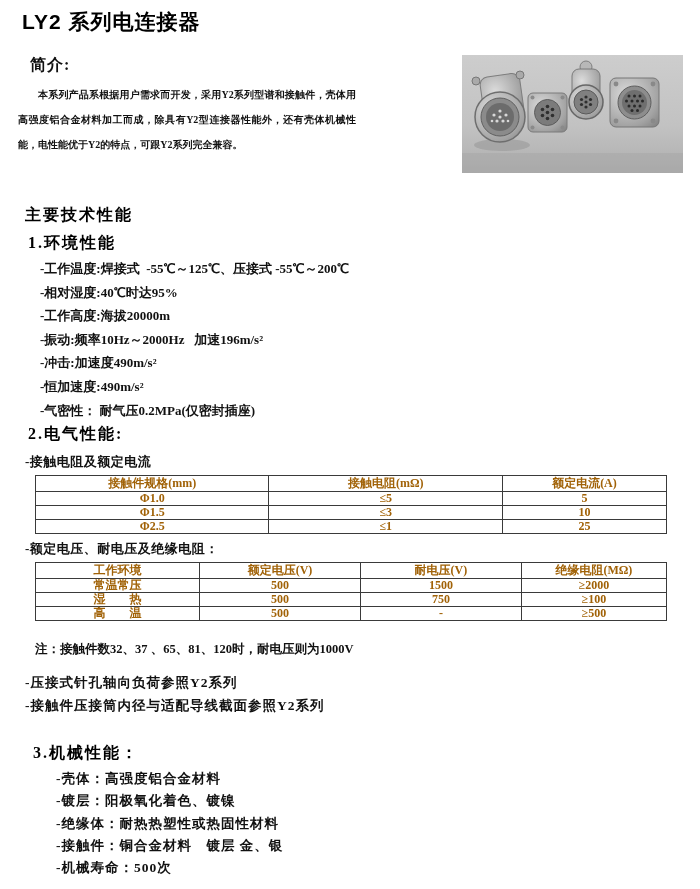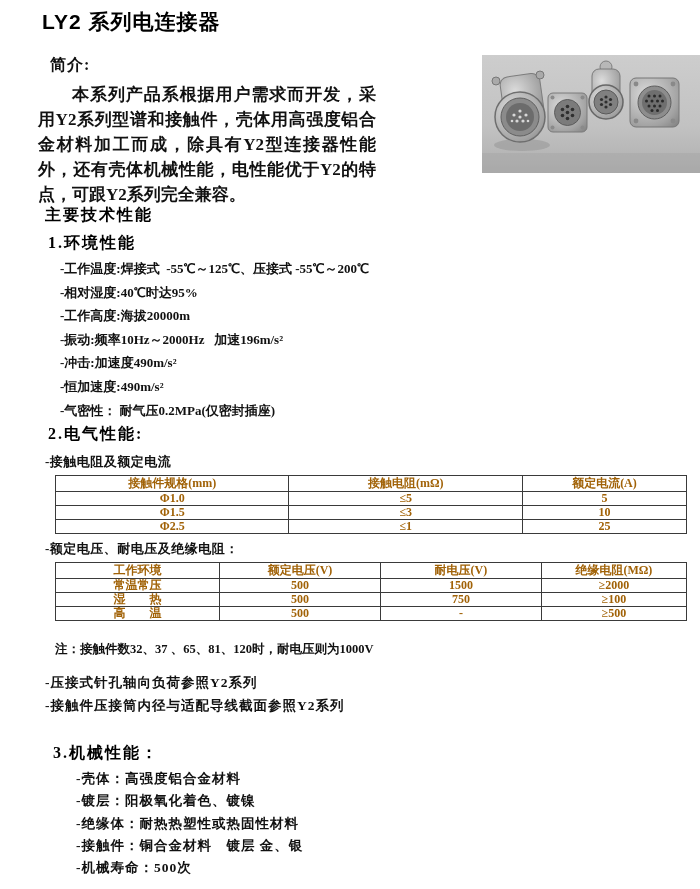--- a/index.html
+++ b/index.html
@@ -2,28 +2,28 @@
 <html><head>
 <meta charset="utf-8">
 <style>
   * { margin:0; padding:0; box-sizing:border-box; }
   html,body { background:#ffffff; }
   body { font-family:"Liberation Serif", serif; color:#111; }
   .page {
     position:relative; width:700px; height:889px; background:#fff;
     overflow:hidden; font-weight:bold;
   }
-  .abs { position:absolute;margin-left:20px; }
+  .abs { position:absolute; }
   .doc-title {
     left:22px; top:8px; font-size:21px; font-weight:bold;
     font-family:"Liberation Sans", sans-serif; letter-spacing:1px; color:#000;
   }
   .intro-heading { left:30px; top:55px; font-size:16px; letter-spacing:1px; }
   .intro-para {
-    left:18px; top:82px; width:338px; font-size:17px; line-height:25px;
+    left:18px; top:82px; width:338px; font-size:10px; line-height:25px;
     text-align:justify; text-indent:2em;
   }
   .photo { left:462px; top:55px; width:221px; height:118px; }
   .sec-heading { font-size:16px; letter-spacing:2px; color:#000;text-align:right; }
   .tech-heading { left:25px; top:205px; }
   .env-heading  { left:28px; top:233px; }
   .elec-heading { left:28px; top:424px; }
   .mech-heading { left:33px; top:743px; }
   .env-list { left:40px; top:257px; font-size:13px; }
   .env-list .li { line-height:23.6px; white-space:pre; }

